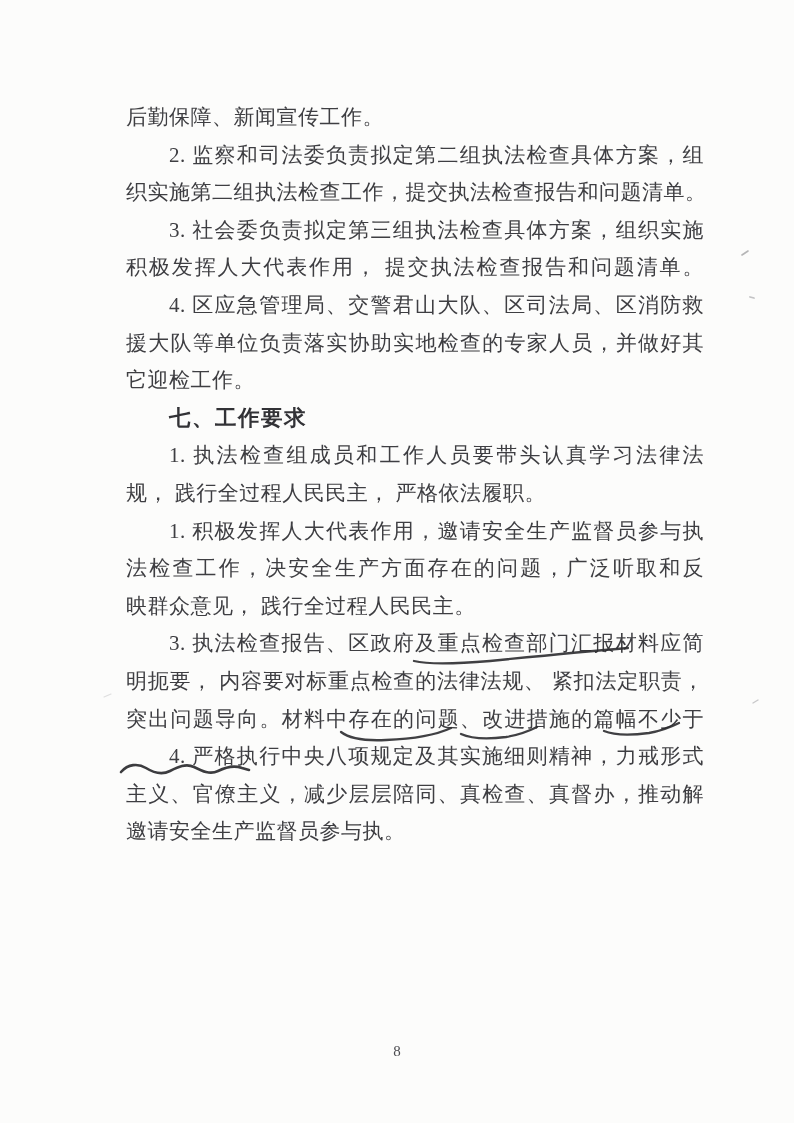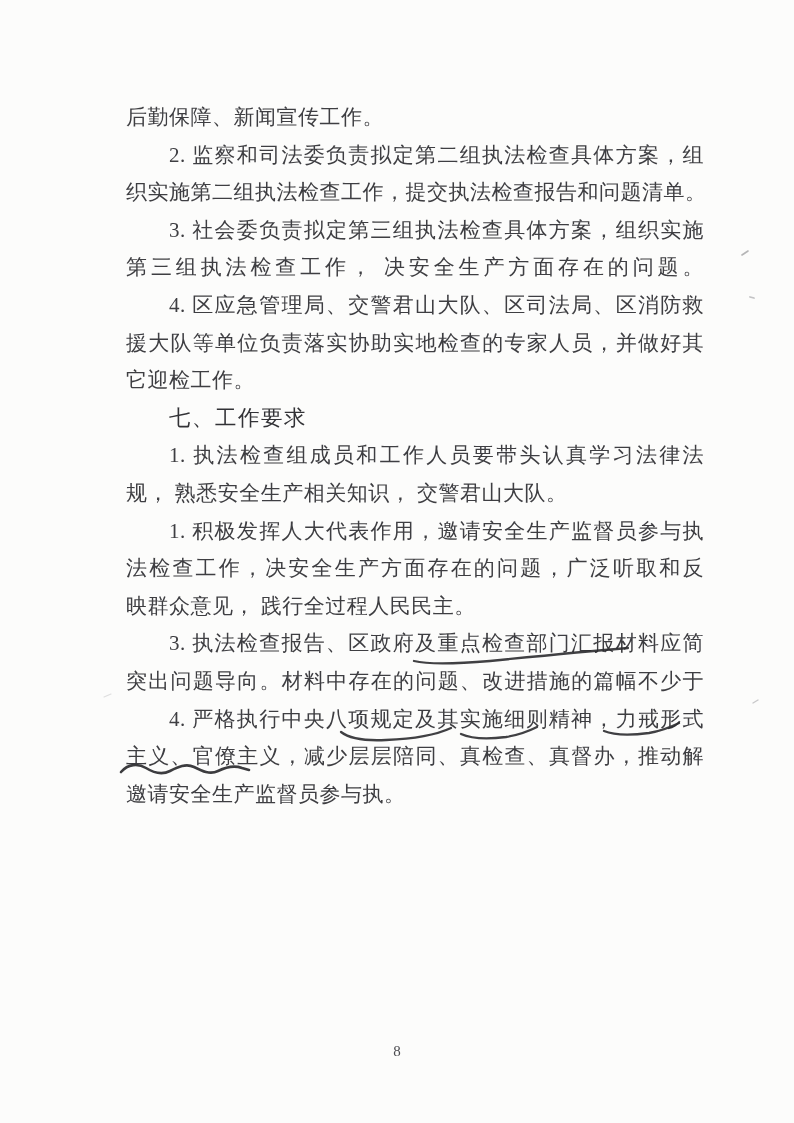--- a/index.html
+++ b/index.html
@@ -28,21 +28,21 @@
     text-align: justify;
     text-align-last: justify;
   }
   .line.short {
     text-align: left;
     text-align-last: left;
   }
   .line.indent { text-indent: 43px; }
   .line.bold {
     font-family: "Liberation Sans", "DejaVu Sans", sans-serif;
-    font-weight: 400;
+    font-weight: 700;
     font-size: 21.5px;
     color: #323236;
     letter-spacing: 1.5px;
   }
   .page-number {
     position: absolute;
     top: 1043px;
     left: 0;
     width: 100%;
     text-align: center;
@@ -60,31 +60,32 @@
 </head>
 <body>
 
 <div class="page">
 
   <div class="text-block">
       <div class="line short">后勤保障、新闻宣传工作。</div>
       <div class="line indent">2. 监察和司法委负责拟定第二组执法检查具体方案，组</div>
       <div class="line">织实施第二组执法检查工作，提交执法检查报告和问题清单。</div>
       <div class="line indent">3. 社会委负责拟定第三组执法检查具体方案，组织实施</div>
-      <div class="line">第三组执法检查工作， 决安全生产方面存在的问题。</div>
+      <div class="line">积极发挥人大代表作用， 提交执法检查报告和问题清单。</div>
       <div class="line indent">4. 区应急管理局、交警君山大队、区司法局、区消防救</div>
       <div class="line">援大队等单位负责落实协助实地检查的专家人员，并做好其</div>
       <div class="line short">它迎检工作。</div>
       <div class="line indent short bold">七、工作要求</div>
       <div class="line indent">1. 执法检查组成员和工作人员要带头认真学习法律法</div>
-      <div class="line short">规， 熟悉安全生产相关知识， 交警君山大队。</div>
+      <div class="line short">规， 践行全过程人民民主， 严格依法履职。</div>
       <div class="line indent">1. 积极发挥人大代表作用，邀请安全生产监督员参与执</div>
       <div class="line">法检查工作，决安全生产方面存在的问题，广泛听取和反</div>
       <div class="line short">映群众意见， 践行全过程人民民主。</div>
       <div class="line indent">3. 执法检查报告、区政府及重点检查部门汇报材料应简</div>
+      <div class="line">明扼要， 内容要对标重点检查的法律法规、 紧扣法定职责，</div>
       <div class="line">突出问题导向。材料中存在的问题、改进措施的篇幅不少于</div>
       <div class="line indent">4. 严格执行中央八项规定及其实施细则精神，力戒形式</div>
       <div class="line">主义、官僚主义，减少层层陪同、真检查、真督办，推动解</div>
       <div class="line short">邀请安全生产监督员参与执。</div>
     </div>
 
   <svg class="pen-overlay" viewBox="0 0 794 1123" xmlns="http://www.w3.org/2000/svg">
 
     <path d="M414,661 C430,665 455,664 490,661 C530,657 580,652 628,648" fill="none" stroke="#2b2b2f" stroke-width="2.3" stroke-linecap="round" opacity="0.9"></path>
 

